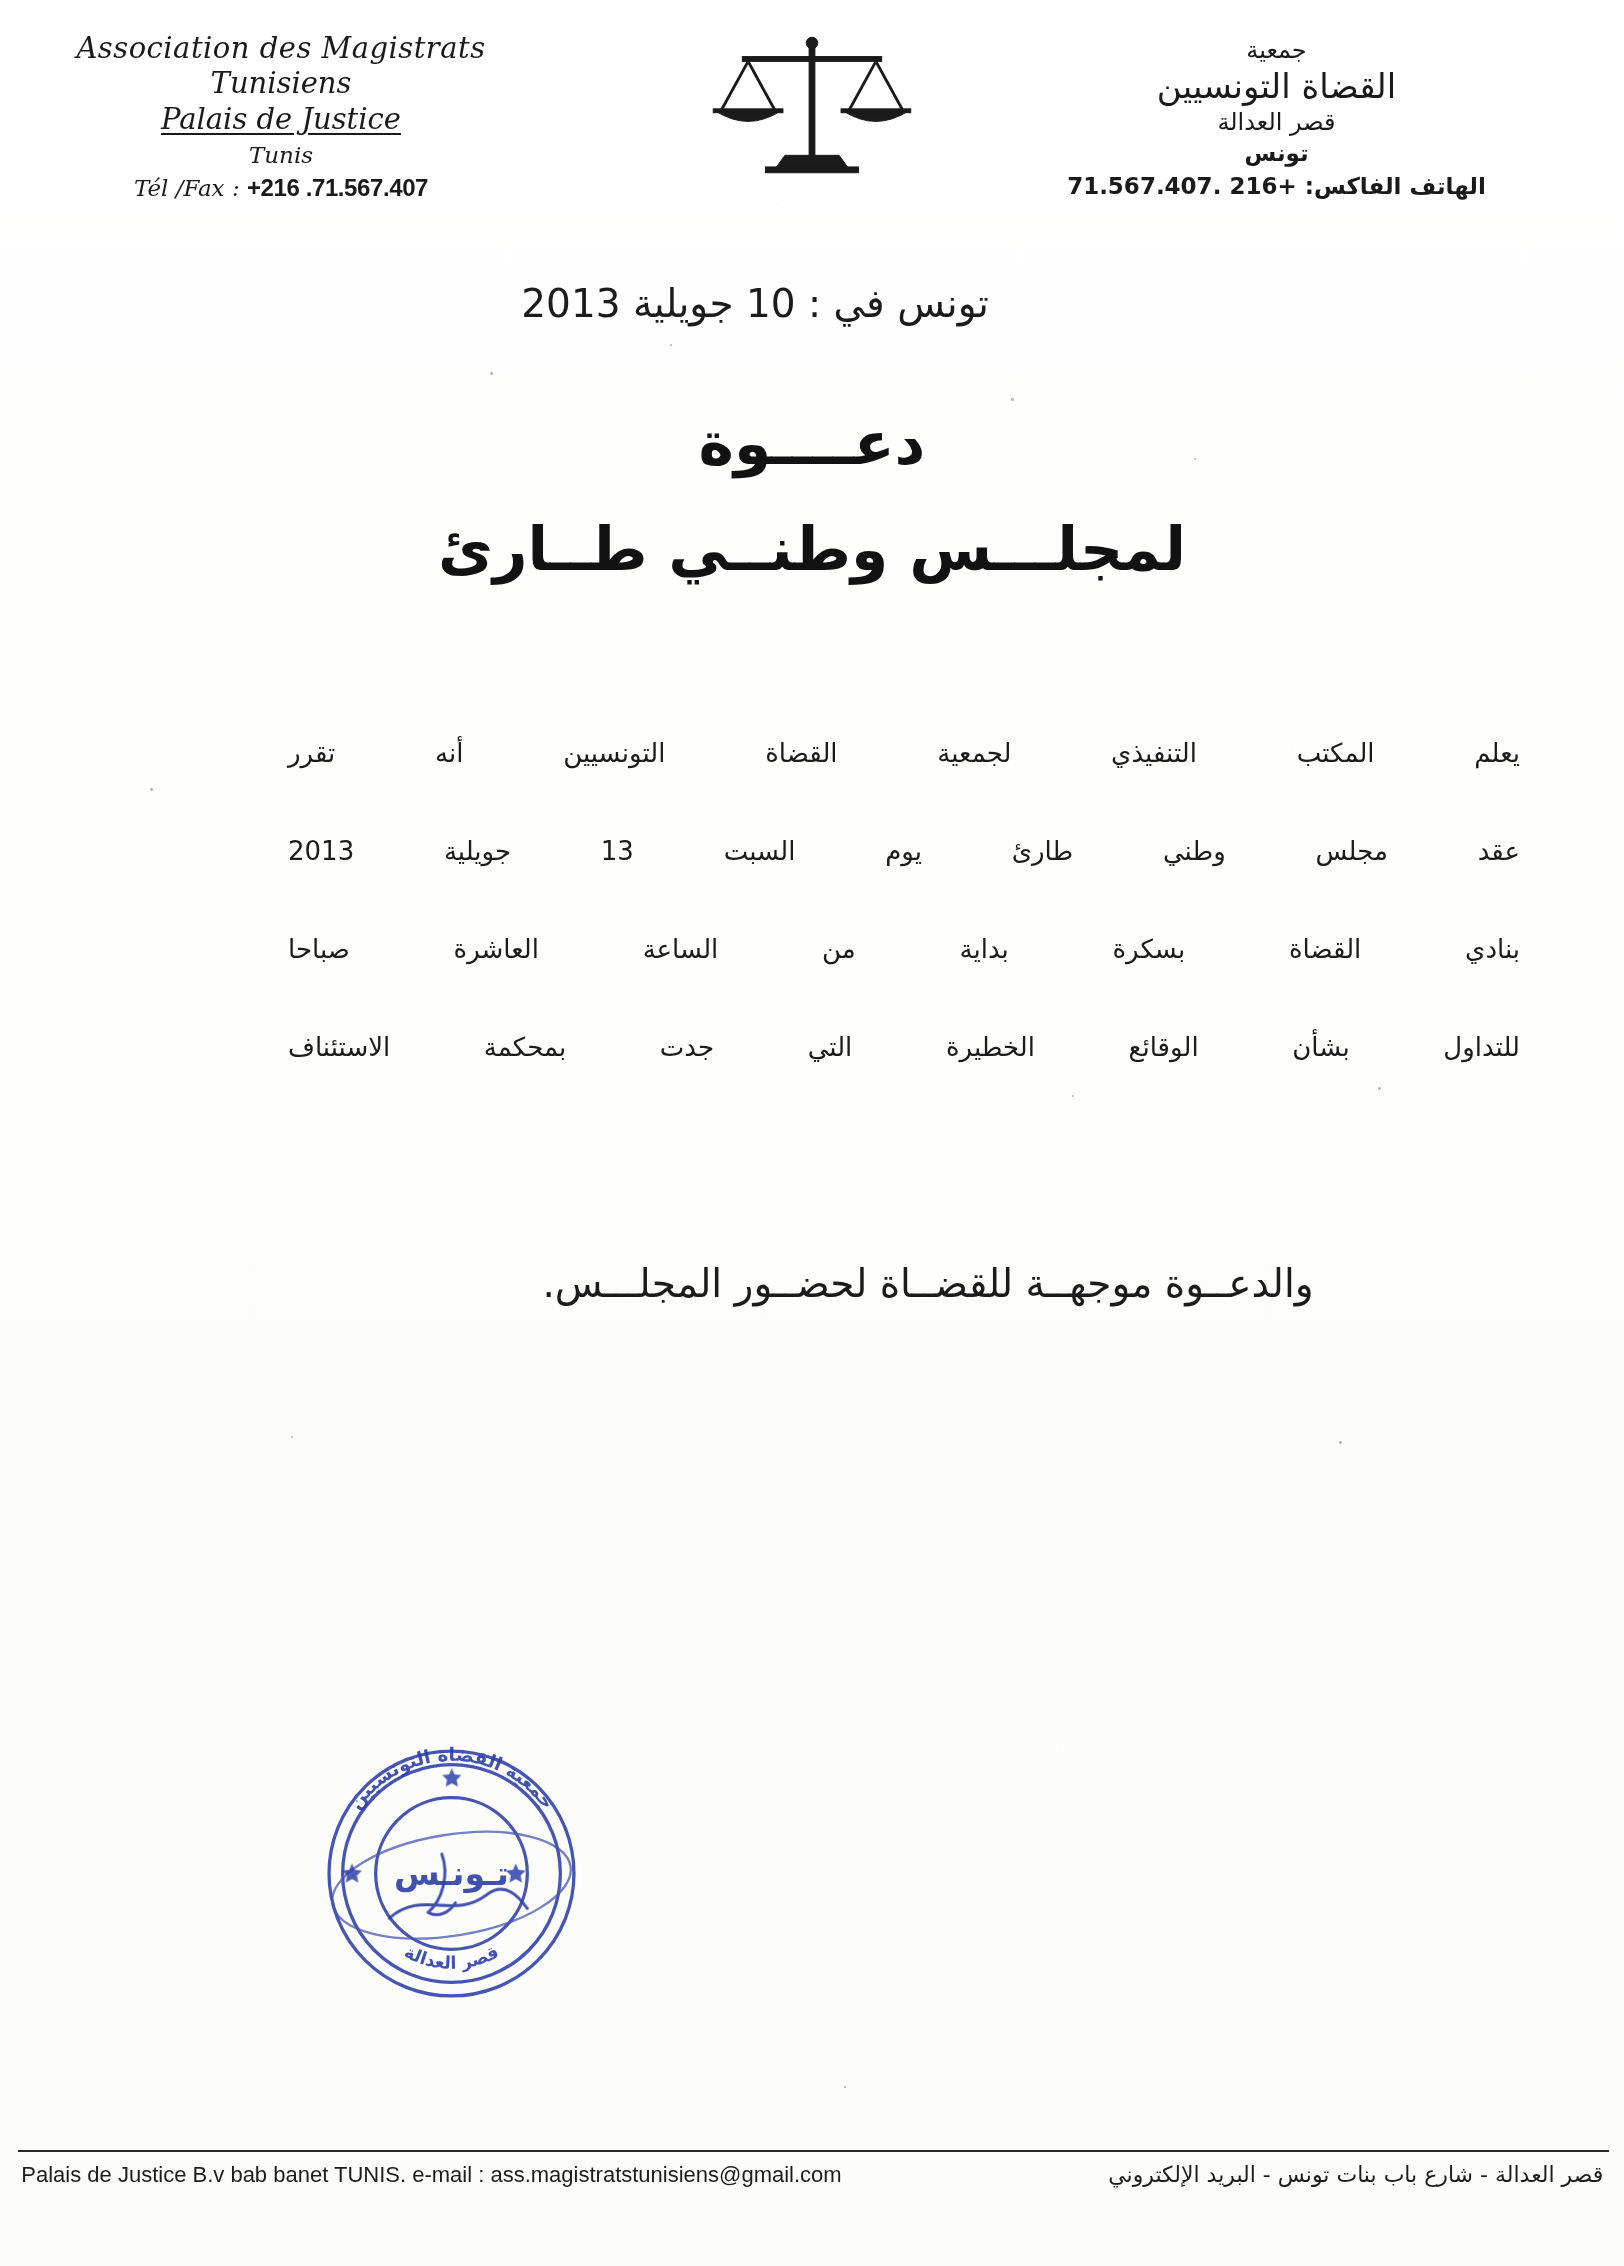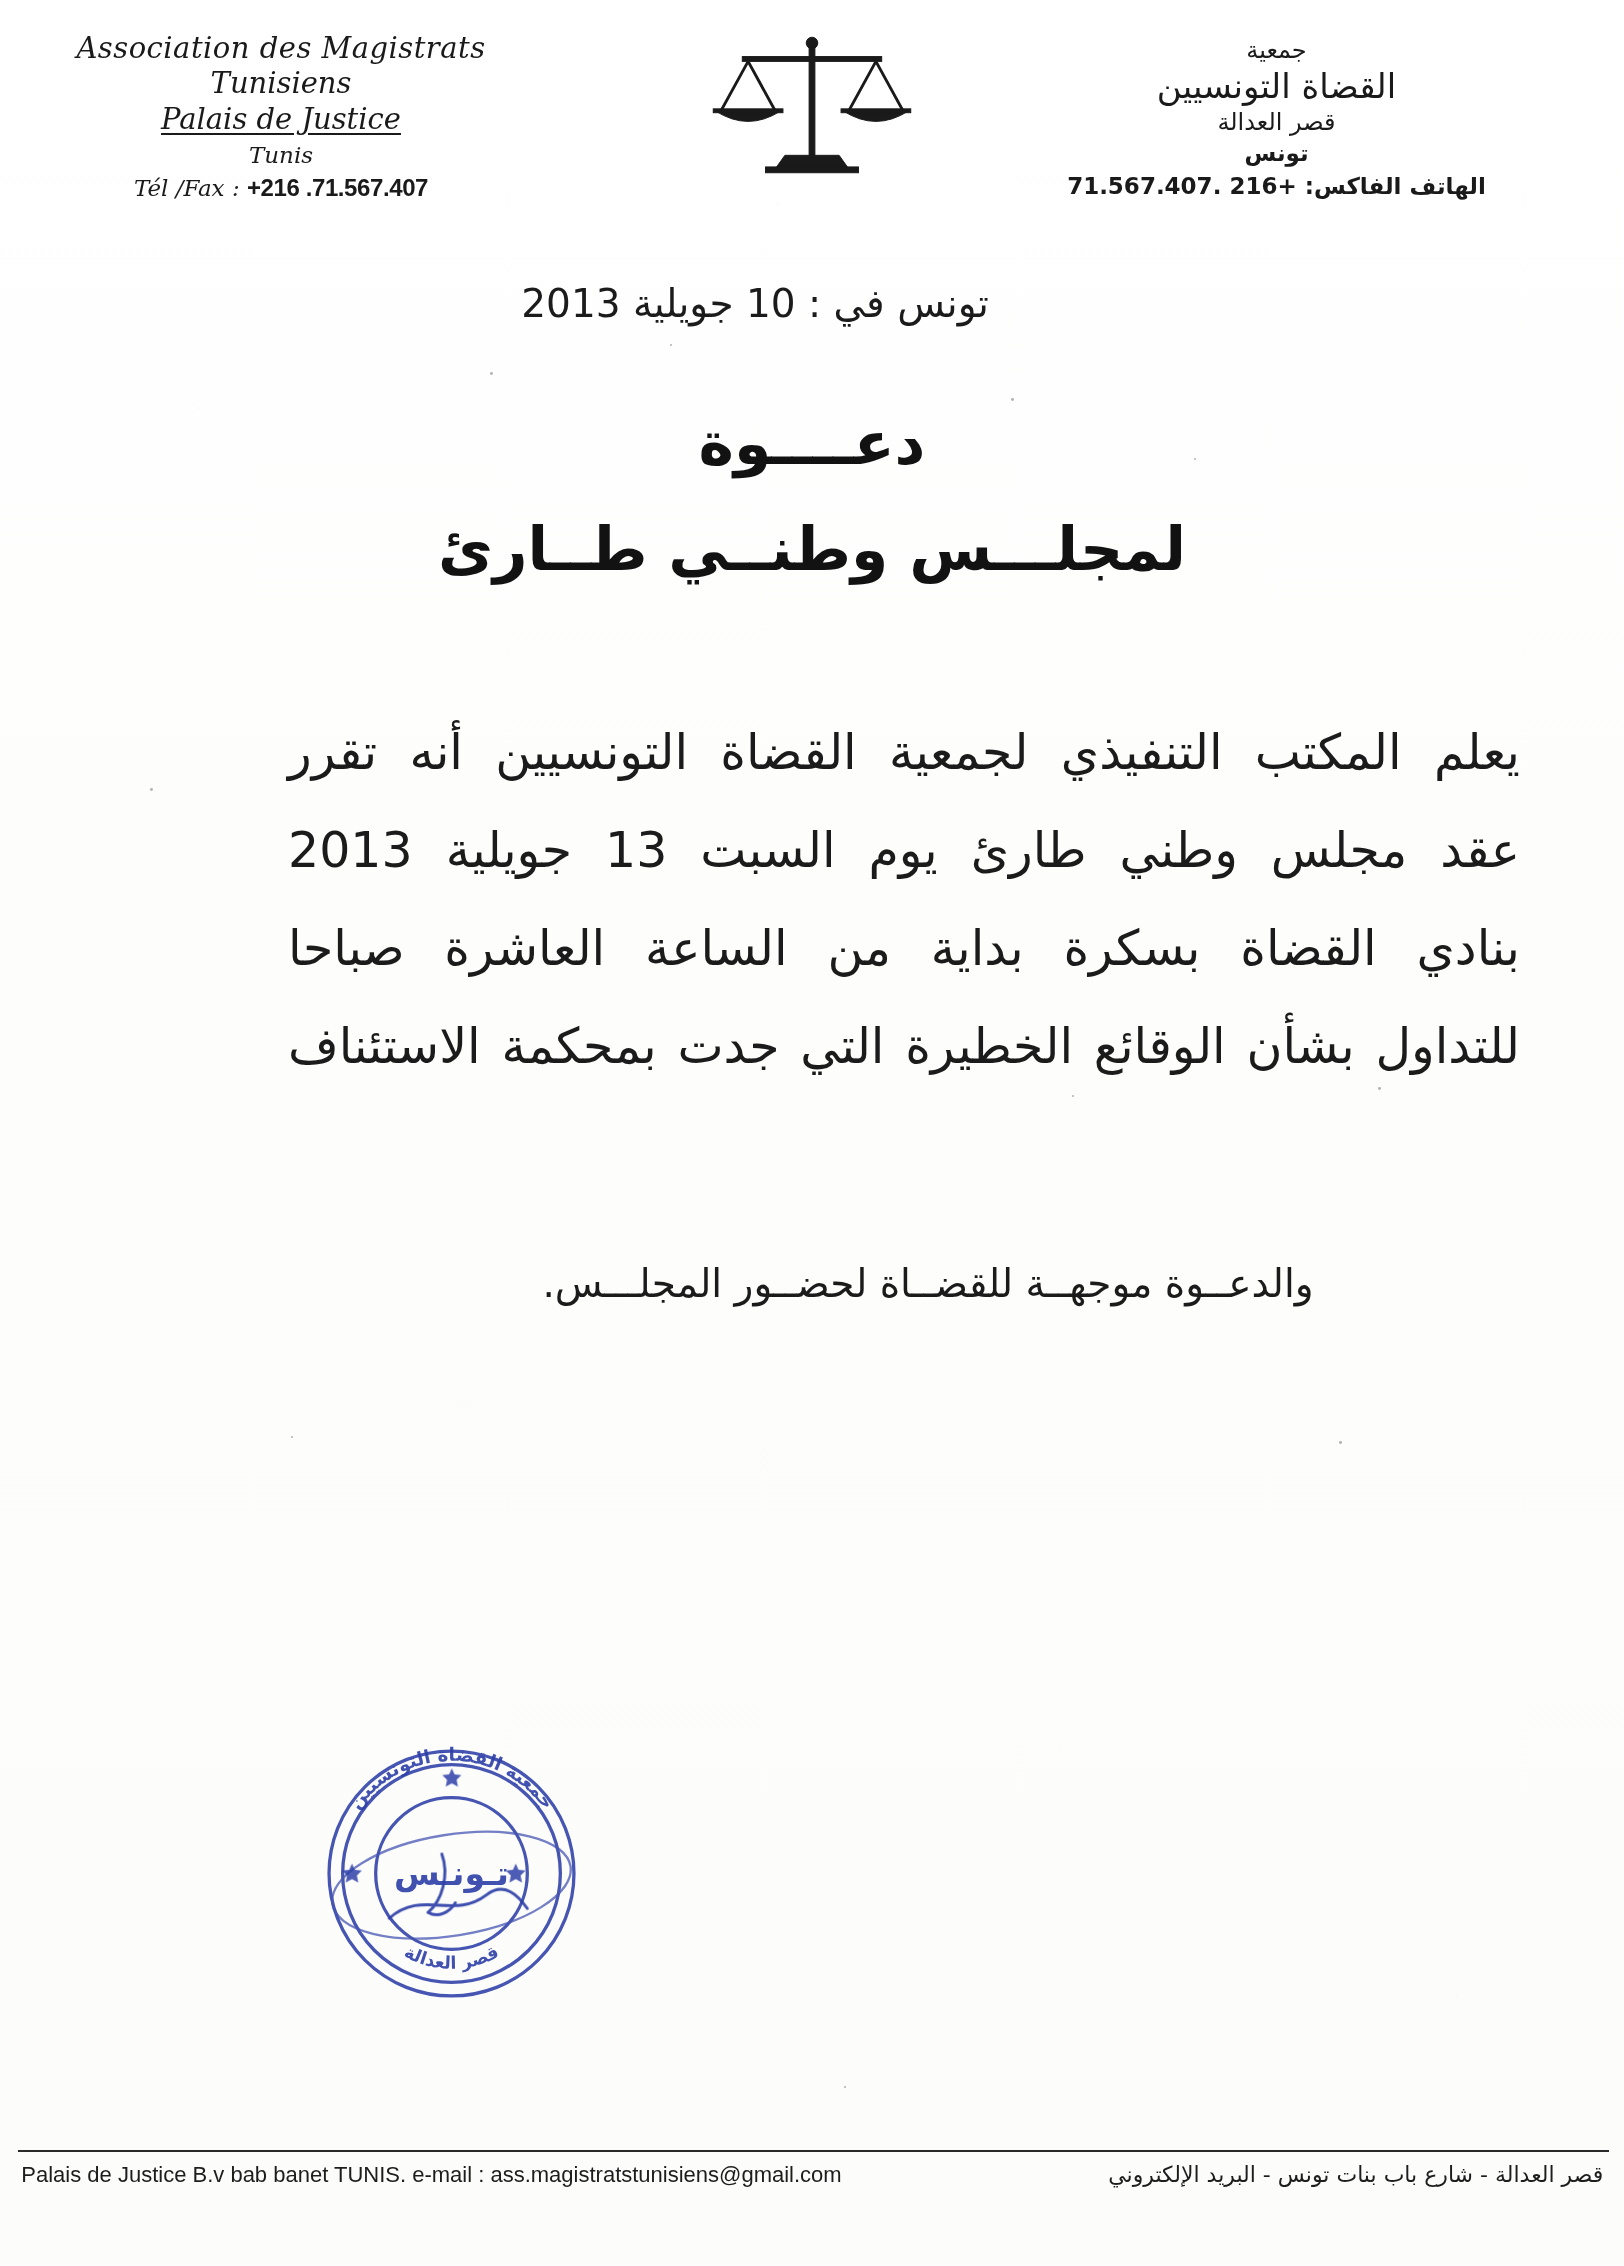--- a/index.html
+++ b/index.html
@@ -165,21 +165,21 @@
   
   .body-text {
     position: absolute;
     top: 704px;
     right: 136px;
     width: 1232px;
     direction: rtl;
     text-align: justify;
     text-align-last: justify;
     font-family: "DejaVu Sans", "Liberation Sans", sans-serif;
-    font-size: 49px;
+    font-size: 26px;
     line-height: 98px;
     color: #1b1b1b;
   }
   .body-text p { margin: 0; }
   .body-text .last-line {
     text-align-last: right;
   }
   .closing-text {
     position: absolute;
     top: 1261px;

